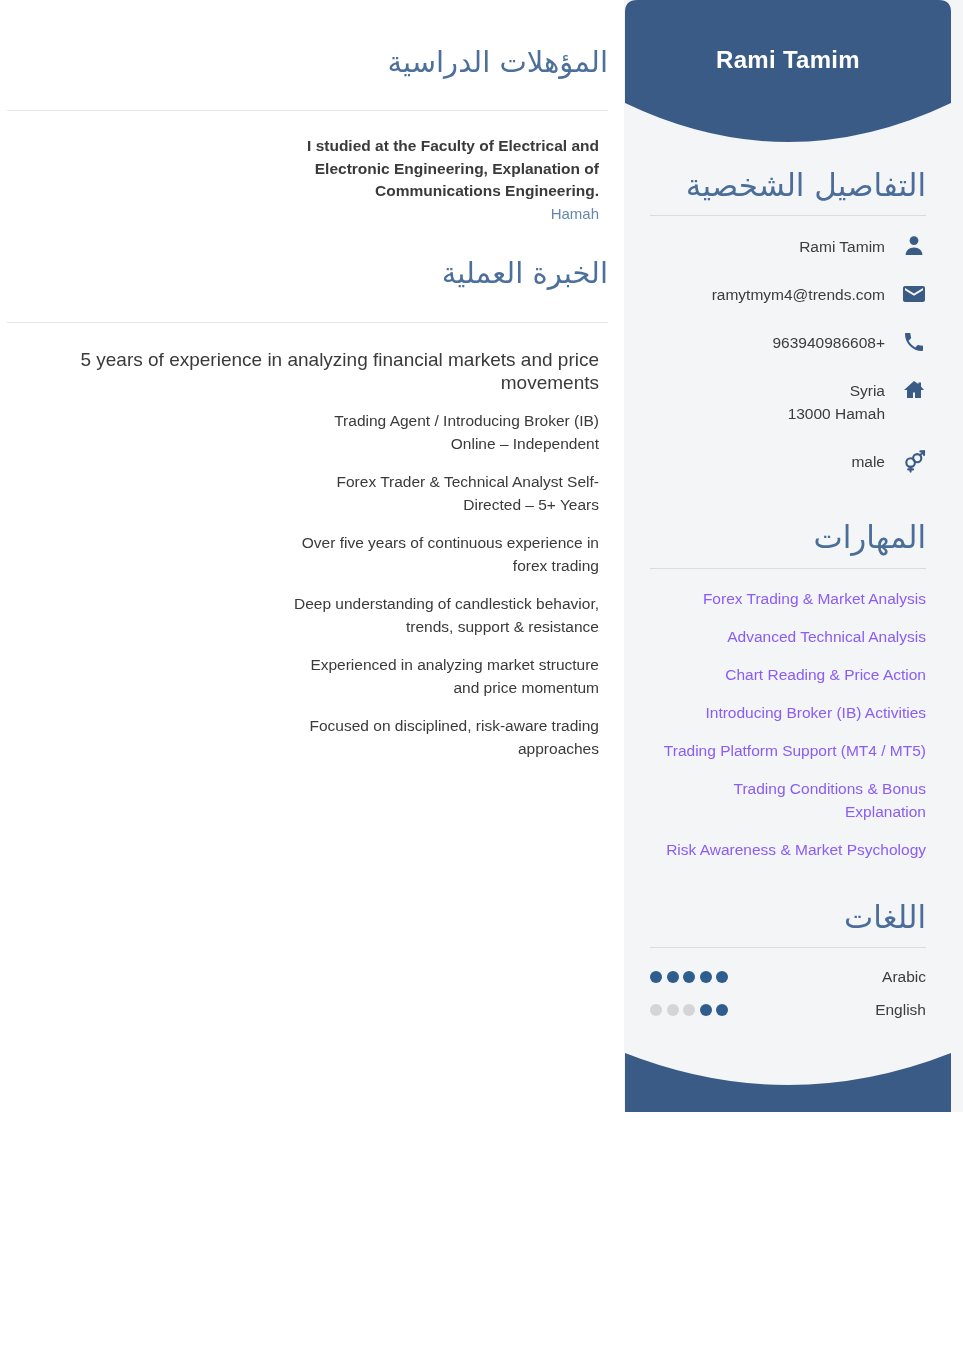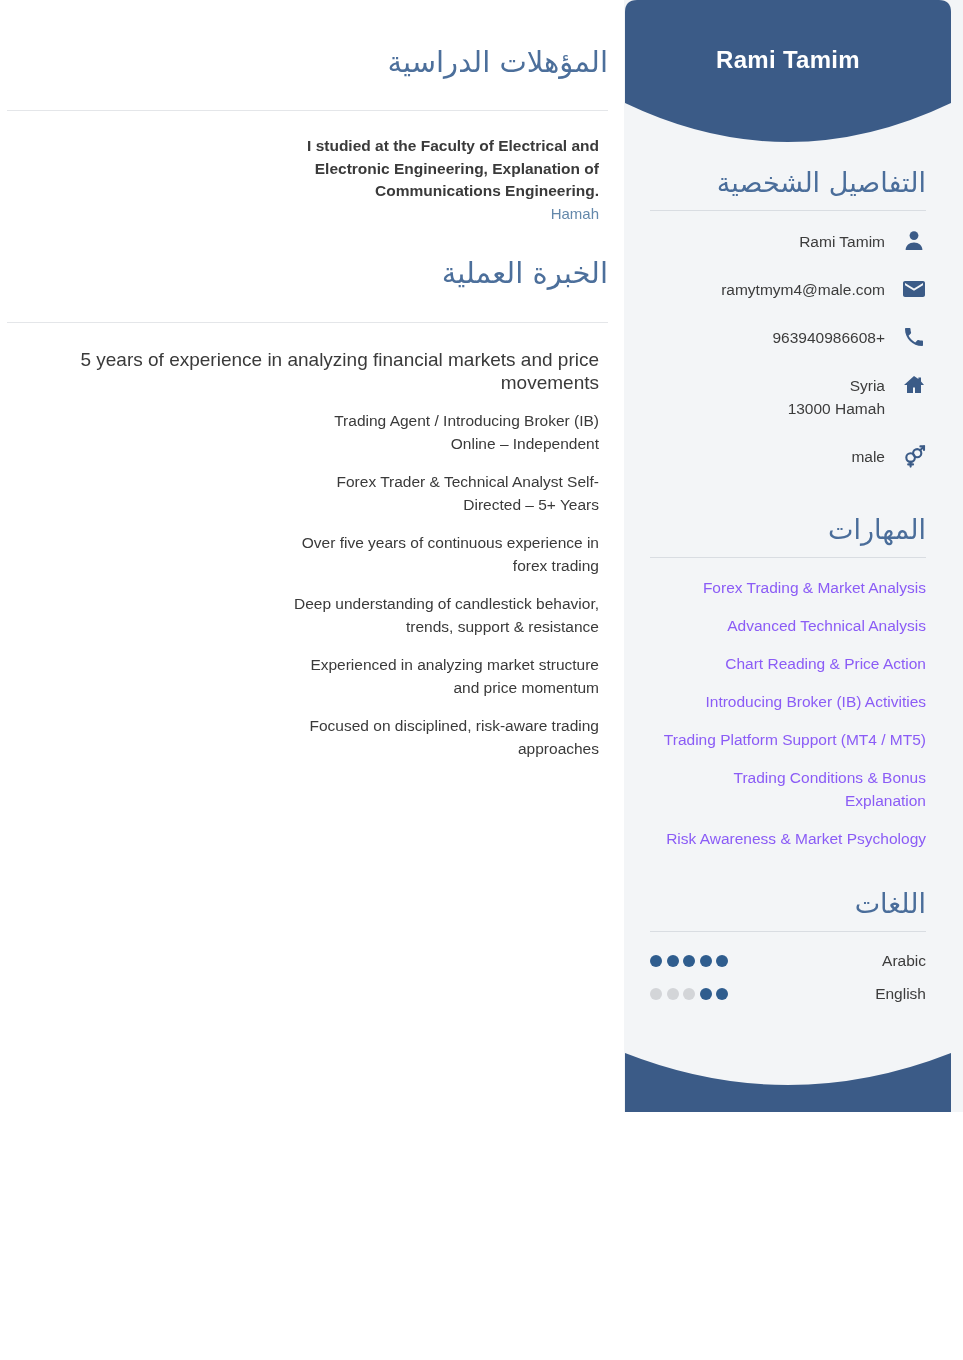--- a/index.html
+++ b/index.html
@@ -17,21 +17,21 @@
   .xp-entry{margin:15px 9px 0 0;font-size:15.5px;font-weight:normal;color:#3a3a3a;line-height:23px;}
 
   
   .sidebar{position:absolute;left:624px;top:0;width:339px;height:1112px;background:#f3f5f7;box-sizing:border-box;}
   .side-header{position:absolute;left:1px;top:0;width:326px;height:145px;}
   .side-header svg{display:block;}
   .side-name{position:absolute;left:0;top:46px;width:326px;text-align:center;color:#ffffff;
              font-size:24px;font-weight:bold;letter-spacing:.3px;}
   .side-footer{position:absolute;left:1px;bottom:0;width:326px;height:65px;}
   .side-content{position:absolute;left:26px;top:145px;width:276px;}
-  .side-section-heading{font-family:"DejaVu Sans", sans-serif;direction:rtl;font-size:27px;color:#4a6d9a;
+  .side-section-heading{font-family:"DejaVu Sans", sans-serif;direction:rtl;font-size:31px;color:#4a6d9a;
              line-height:1.3;padding-bottom:10px;border-bottom:1px solid #d9dde2;text-align:right;}
   .h-personal{margin-top:20px;}
   .h-skills{margin-top:44px;}
   .h-langs{margin-top:36px;}
 
   .p-rows{margin-top:18px;}
   .p-row{display:flex;justify-content:flex-end;align-items:flex-start;gap:17px;margin-bottom:24px;}
   .p-row-text{flex:1;text-align:right;font-size:15.5px;color:#3c3c3c;line-height:23px;padding-top:1px;}
   .p-icon{width:24px;height:24px;flex:0 0 24px;}
   .p-icon svg{display:block;width:24px;height:24px;}
@@ -114,21 +114,21 @@
             <svg viewBox="0 0 24 24">
                 <g fill="#3b5b87">
               <circle cx="12" cy="6.6" r="4.4"></circle>
               <path d="M3.6 21c0-4.6 3.7-7.6 8.4-7.6s8.4 3 8.4 7.6z"></path>
             </g>
               </svg>
           </span>
         </div>
 
         <div class="p-row">
-          <div class="p-row-text">ramytmym4@male.com</div>
+          <div class="p-row-text">ramytmym4@trends.com</div>
           <span class="p-icon">
             <svg viewBox="0 0 24 24">
                 <path fill="#3b5b87" d="M21 4H3c-1.1 0-2 .9-2 2v12c0 1.1.9 2 2 2h18c1.1 0 2-.9 2-2V6c0-1.1-.9-2-2-2zm0 4.2-9 5.6-9-5.6V6l9 5.6L21 6v2.2z"></path>
               </svg>
           </span>
         </div>
 
         <div class="p-row">
           <div class="p-row-text">963940986608+</div>
           <span class="p-icon">

